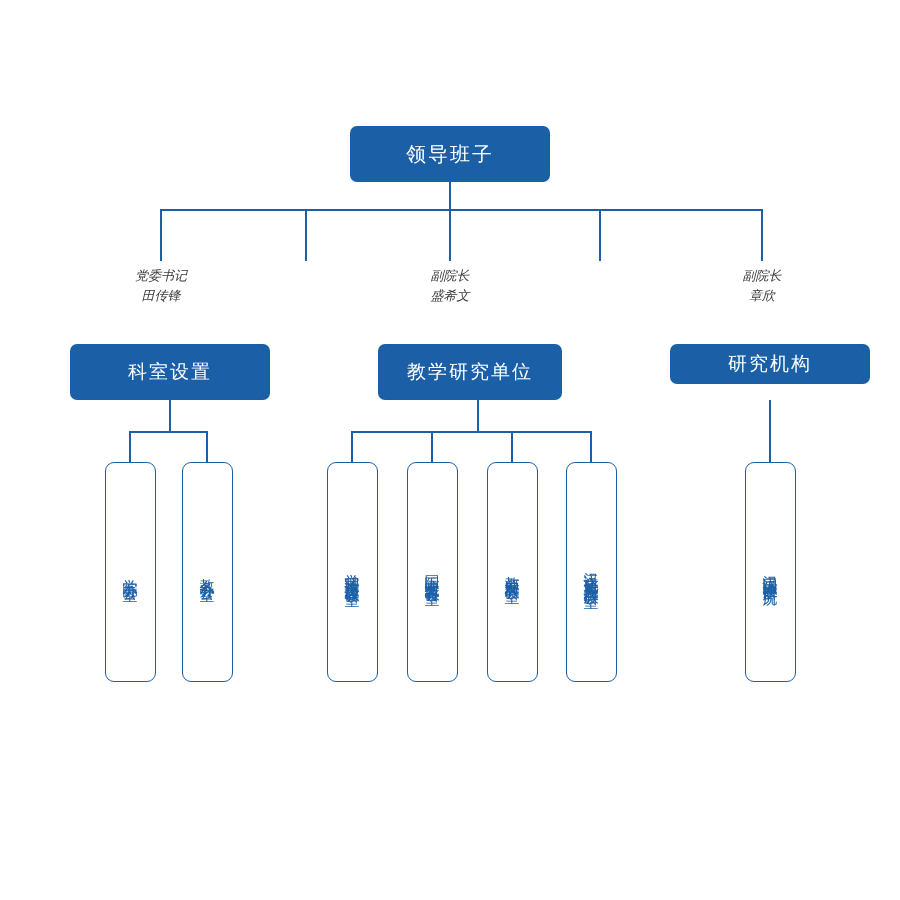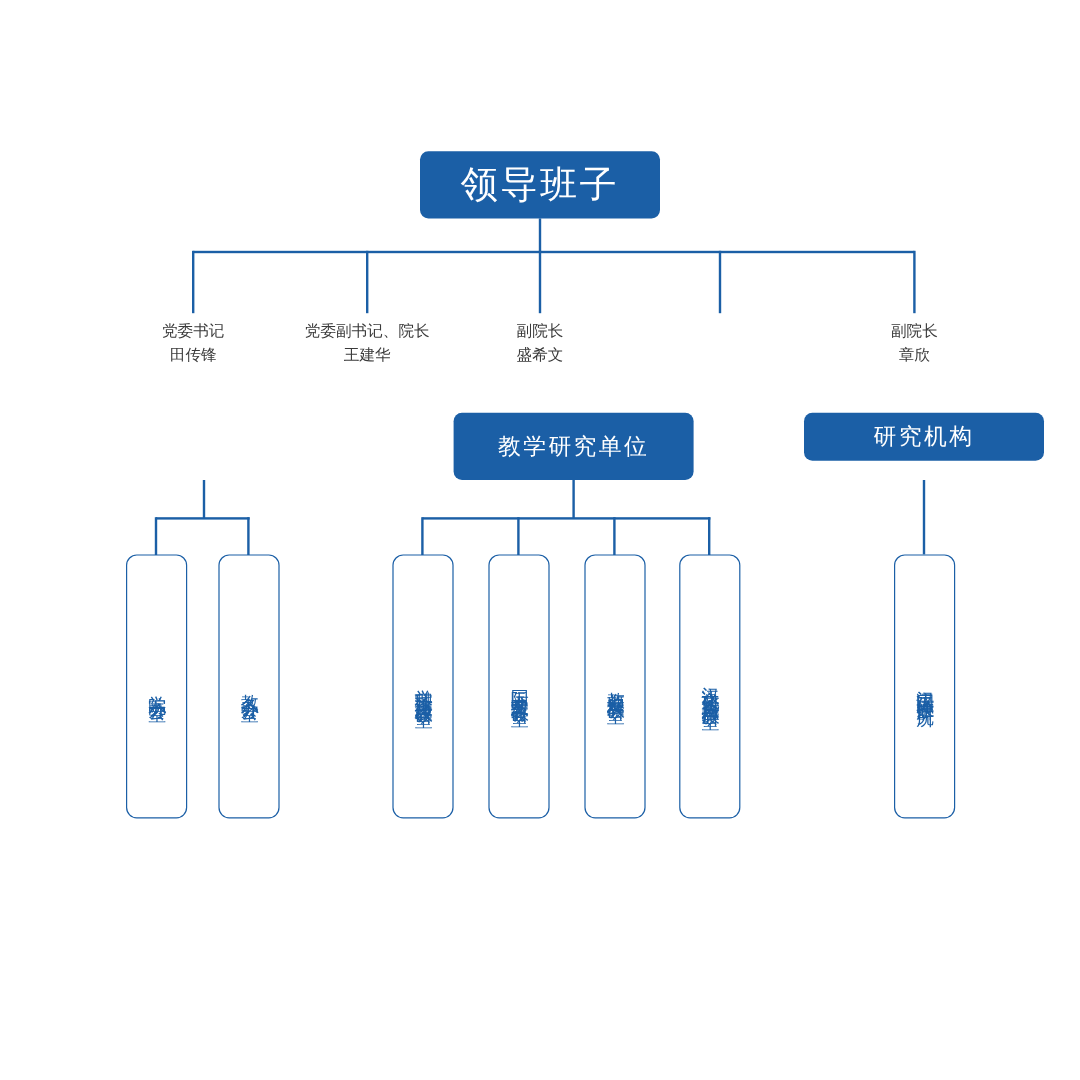--- a/index.html
+++ b/index.html
@@ -34,21 +34,21 @@
     background: #1B5FA6;
     border-radius: 7px;
     display: flex;
     align-items: center;
     justify-content: center;
     color: #ffffff;
     letter-spacing: 2px;
     box-sizing: border-box;
   }
   .node-root {
-    font-size: 31px;
+    font-size: 20px;
   }
   .node-section {
     font-size: 19px;
   }
 
   
   .node-outline {
     position: absolute;
     background: #ffffff;
     border: 1.6px solid #1B5FA6;
@@ -71,20 +71,21 @@
 
   
   .leader {
     position: absolute;
     text-align: center;
     font-size: 13px;
     line-height: 1.55;
     color: #3a3a3a;
     white-space: nowrap;
     transform: translateX(-50%);
+    font-style: italic;
   }
   .leader .post { display: block; }
   .leader .name { display: block; }
 </style>
 </head>
 <body>
 
 <div id="chart-root">
 
   <div class="node-solid node-root" style="left:350px; top:126px; width:200px; height:56px;">
@@ -98,46 +99,45 @@
   <div class="line vline" style="left:160px; top:209px; width:2px; height:52px;"></div>
   <div class="line vline" style="left:305px; top:209px; width:2px; height:52px;"></div>
   <div class="line vline" style="left:449px; top:209px; width:2px; height:52px;"></div>
   <div class="line vline" style="left:599px; top:209px; width:2px; height:52px;"></div>
   <div class="line vline" style="left:761px; top:209px; width:2px; height:52px;"></div>
 
   <div class="leader" style="left:161px; top:266px;">
     <span class="post">党委书记</span>
     <span class="name">田传锋</span>
   </div>
-  <div class="leader" style="left:306px; top:266px;">
-    <span class="post">党委副书记、院长</span>
-    <span class="name">王建华</span>
-  </div>
   <div class="leader" style="left:450px; top:266px;">
     <span class="post">副院长</span>
     <span class="name">盛希文</span>
   </div>
   <div class="leader" style="left:762px; top:266px;">
     <span class="post">副院长</span>
     <span class="name">章欣</span>
   </div>
 
+  <div class="node-solid node-section" style="left:70px; top:344px; width:200px; height:56px;">
+    <span>科室设置</span>
+  </div>
   <div class="line vline" style="left:169px; top:400px; width:2px; height:32px;"></div>
   <div class="line hline" style="left:130px; top:431px; width:78px; height:2px;"></div>
   <div class="line vline" style="left:129px; top:431px; width:2px; height:32px;"></div>
   <div class="line vline" style="left:206px; top:431px; width:2px; height:32px;"></div>
 
   <div class="node-outline" style="left:105px; top:462px; width:51px; height:220px;">
     <span class="vtext">学院办公室</span>
   </div>
   <div class="node-outline" style="left:182px; top:462px; width:51px; height:220px;">
     <span class="vtext">教务办公室</span>
   </div>
 
-  <div class="node-solid node-section" style="left:378px; top:344px; width:200px; height:56px;justify-content:center;">
+  <div class="node-solid node-section" style="left:378px; top:344px; width:184px; height:56px;justify-content:center;">
     <span>教学研究单位</span>
   </div>
   <div class="line vline" style="left:477px; top:400px; width:2px; height:32px;"></div>
   <div class="line hline" style="left:352px; top:431px; width:240px; height:2px;"></div>
   <div class="line vline" style="left:351px; top:431px; width:2px; height:32px;"></div>
   <div class="line vline" style="left:431px; top:431px; width:2px; height:32px;"></div>
   <div class="line vline" style="left:511px; top:431px; width:2px; height:32px;"></div>
   <div class="line vline" style="left:590px; top:431px; width:2px; height:32px;"></div>
 
   <div class="node-outline" style="left:327px; top:462px; width:51px; height:220px;">

